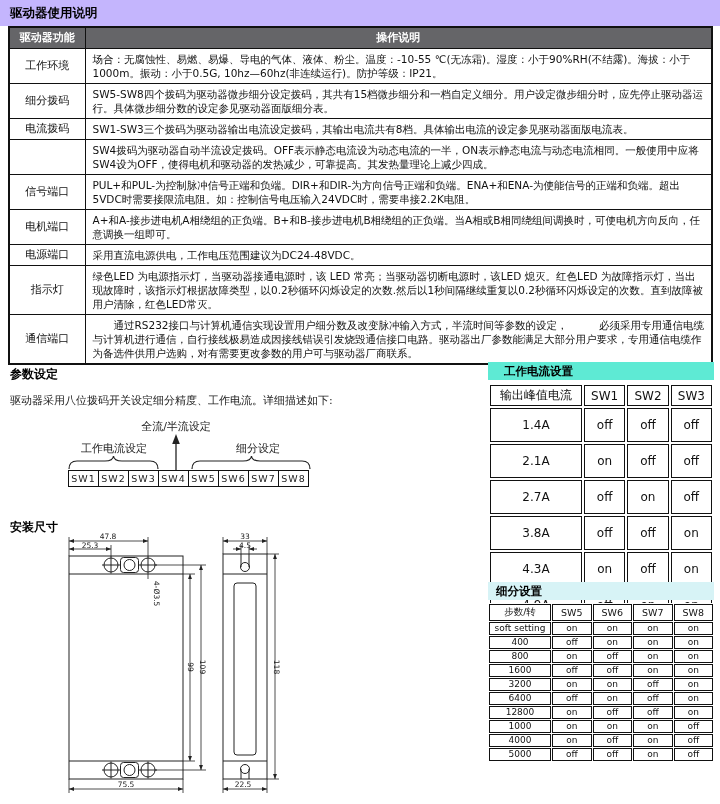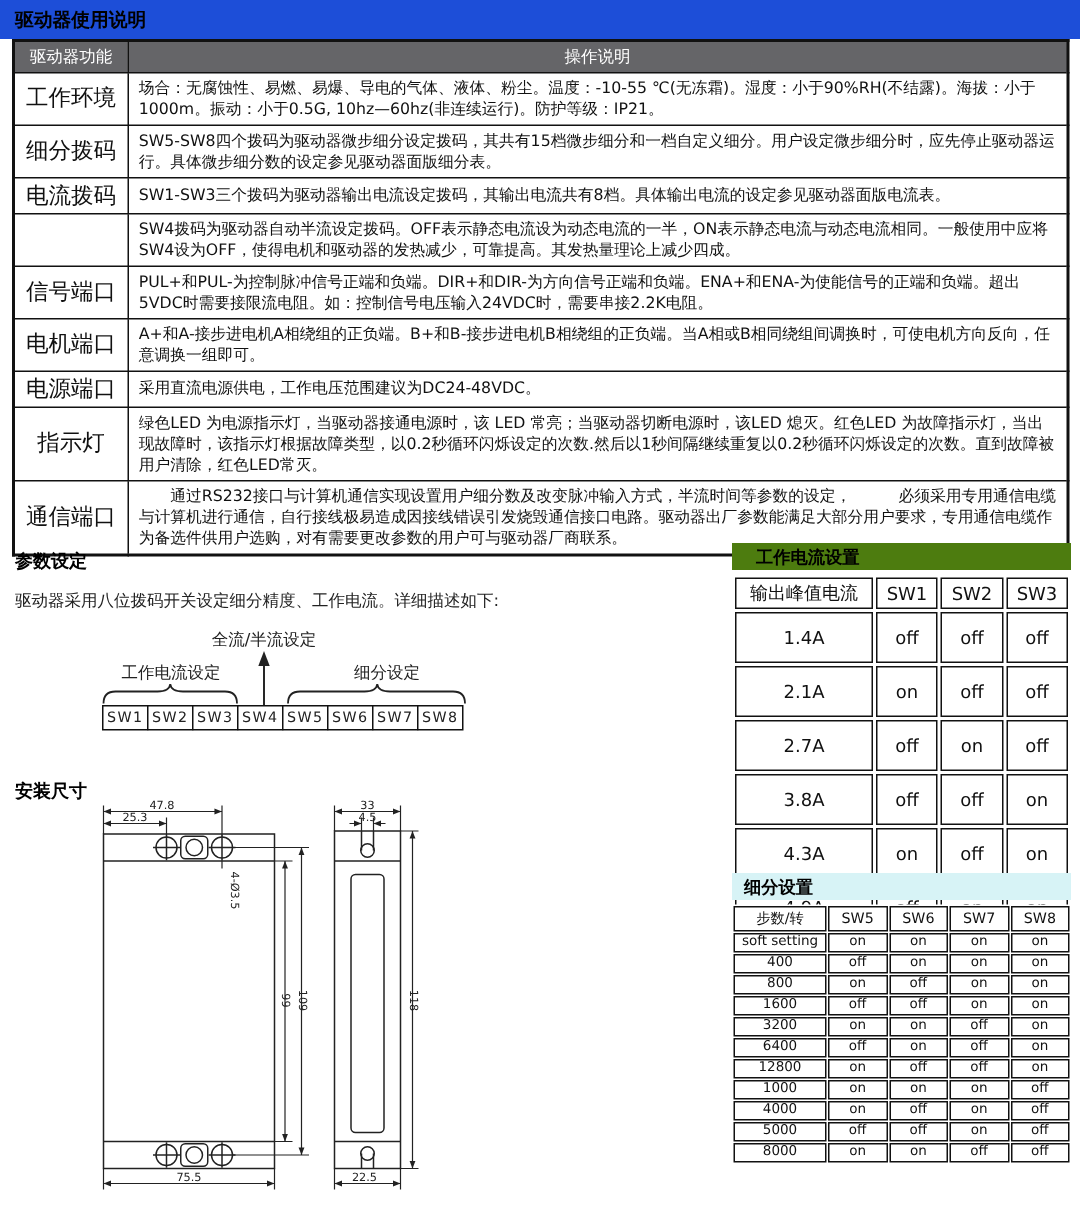--- a/index.html
+++ b/index.html
@@ -8,23 +8,23 @@
   .page { position:relative; width:720px; height:804px; background:#fff; overflow:hidden; }
 
   
   .title-strip { position:absolute; left:0; top:0; width:720px; height:26px; background:#d7f3f6; }
   .title-strip .t { position:absolute; left:10px; top:5px; font-size:12.5px; font-weight:bold; color:#000; }
 
   
   .fn-table { position:absolute; left:8px; top:26px; width:705px; border-collapse:collapse;
               table-layout:fixed; border:2px solid #111; background:#fff; }
   .fn-table th, .fn-table td { border:1px solid #111; vertical-align:middle; }
-  .fn-table thead th { background:#656568; color:#fff; font-weight:normal; font-size:11px; height:21px; }
+  .fn-table thead th { background:#656568; color:#fff; font-weight:bold; font-size:11px; height:21px; }
   .fn-table .w-label { width:76px; }
-  .fn-table td.cell-label { text-align:center; font-size:15px; padding:2px; }
+  .fn-table td.cell-label { text-align:center; font-size:11px; padding:2px; }
   .fn-table td.cell-text { font-size:10.5px; line-height:14px; padding:3px 7px; text-align:left; }
 
   
   .section-heading { position:absolute; font-size:12px; font-weight:bold; color:#000; }
   .param-heading { left:10px; top:366px; }
   .mount-heading { left:10px; top:519px; }
   .param-desc { position:absolute; left:10px; top:393px; font-size:11px; color:#222; }
 
   
   .dip-diagram { position:absolute; left:0; top:418px; width:360px; height:74px;padding-left:10px; }
@@ -57,21 +57,21 @@
   .current-table td { height:34px; }
   .micro-table { margin-top:3px; border-spacing:1px; font-size:9px; }
   .micro-table th { height:13px; font-size:9.5px; }
   .micro-table td { height:9px; line-height:9px; }
 </style>
 </head>
 <body>
 
 <div class="page">
 
-  <div class="title-strip" style="background: #1d4ed8;">
+  <div class="title-strip" style="background: #c4b5fd;">
     <span class="t">驱动器使用说明</span>
   </div>
 
   <table class="fn-table">
     <colgroup>
         <col class="w-label">
         <col>
       </colgroup>
     <thead>
       <tr>
@@ -261,21 +261,21 @@
       <text transform="translate(169.5,136) rotate(90)" text-anchor="middle">109</text>
       <text x="96" y="256" text-anchor="middle">75.5</text>
       <text x="215" y="8" text-anchor="middle">33</text>
       <text x="215" y="16.5" text-anchor="middle">4.5</text>
       <text transform="translate(243.5,136) rotate(90)" text-anchor="middle">118</text>
       <text x="213" y="256" text-anchor="middle">22.5</text>
     </g>
   </svg>
 
   <div class="panel current-panel">
-    <div class="panel-title" style="background: #4d7c0f; padding-left: 16px;">工作电流设置</div>
+    <div class="panel-title" style="background: #5eead4; padding-left: 16px;">工作电流设置</div>
     <table class="set-table current-table">
       <colgroup>
           <col style="width:92px">
           <col>
           <col>
           <col>
         </colgroup>
       <thead>
         <tr>
           <th>输出峰值电流</th>
@@ -433,25 +433,18 @@
   </tr>
 
   <tr>
     <td>5000</td>
     <td>off</td>
     <td>off</td>
     <td>on</td>
     <td>off</td>
   </tr>
 
-  <tr>
-    <td>8000</td>
-    <td>on</td>
-    <td>on</td>
-    <td>off</td>
-    <td>off</td>
-  </tr>
 
 </tbody>
     </table>
   </div>
 
 </div>
 
 </body></html>

